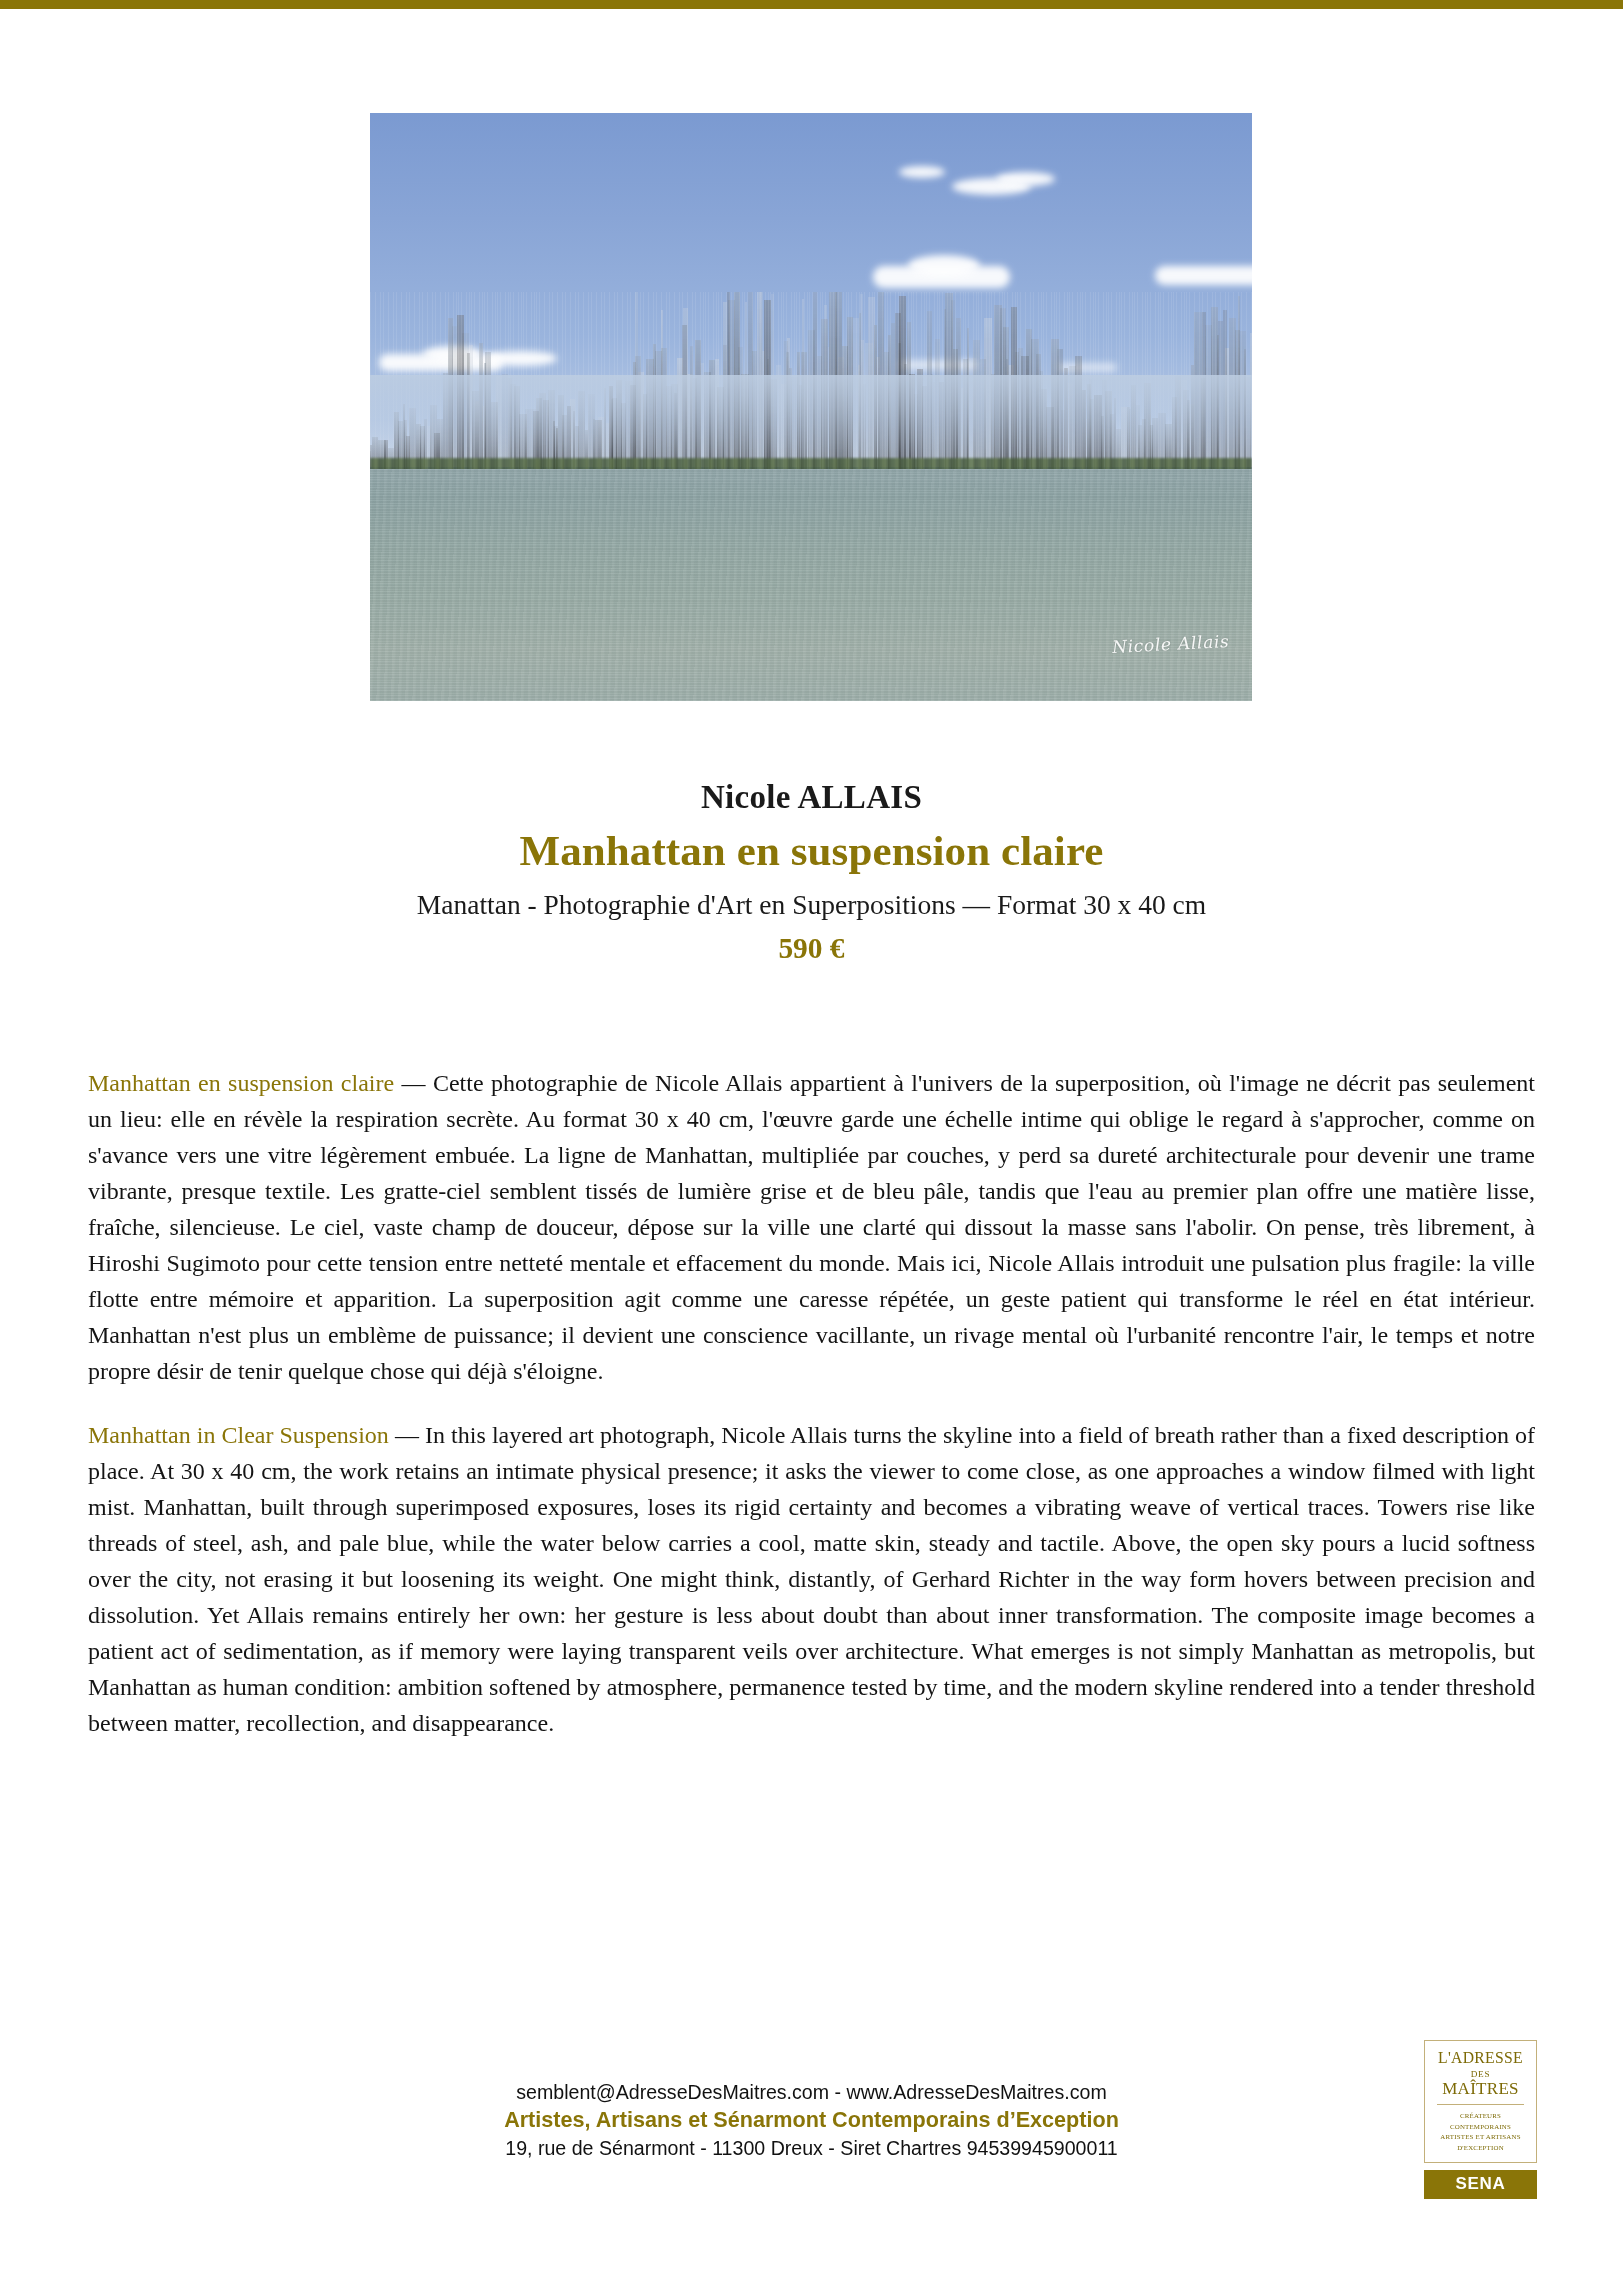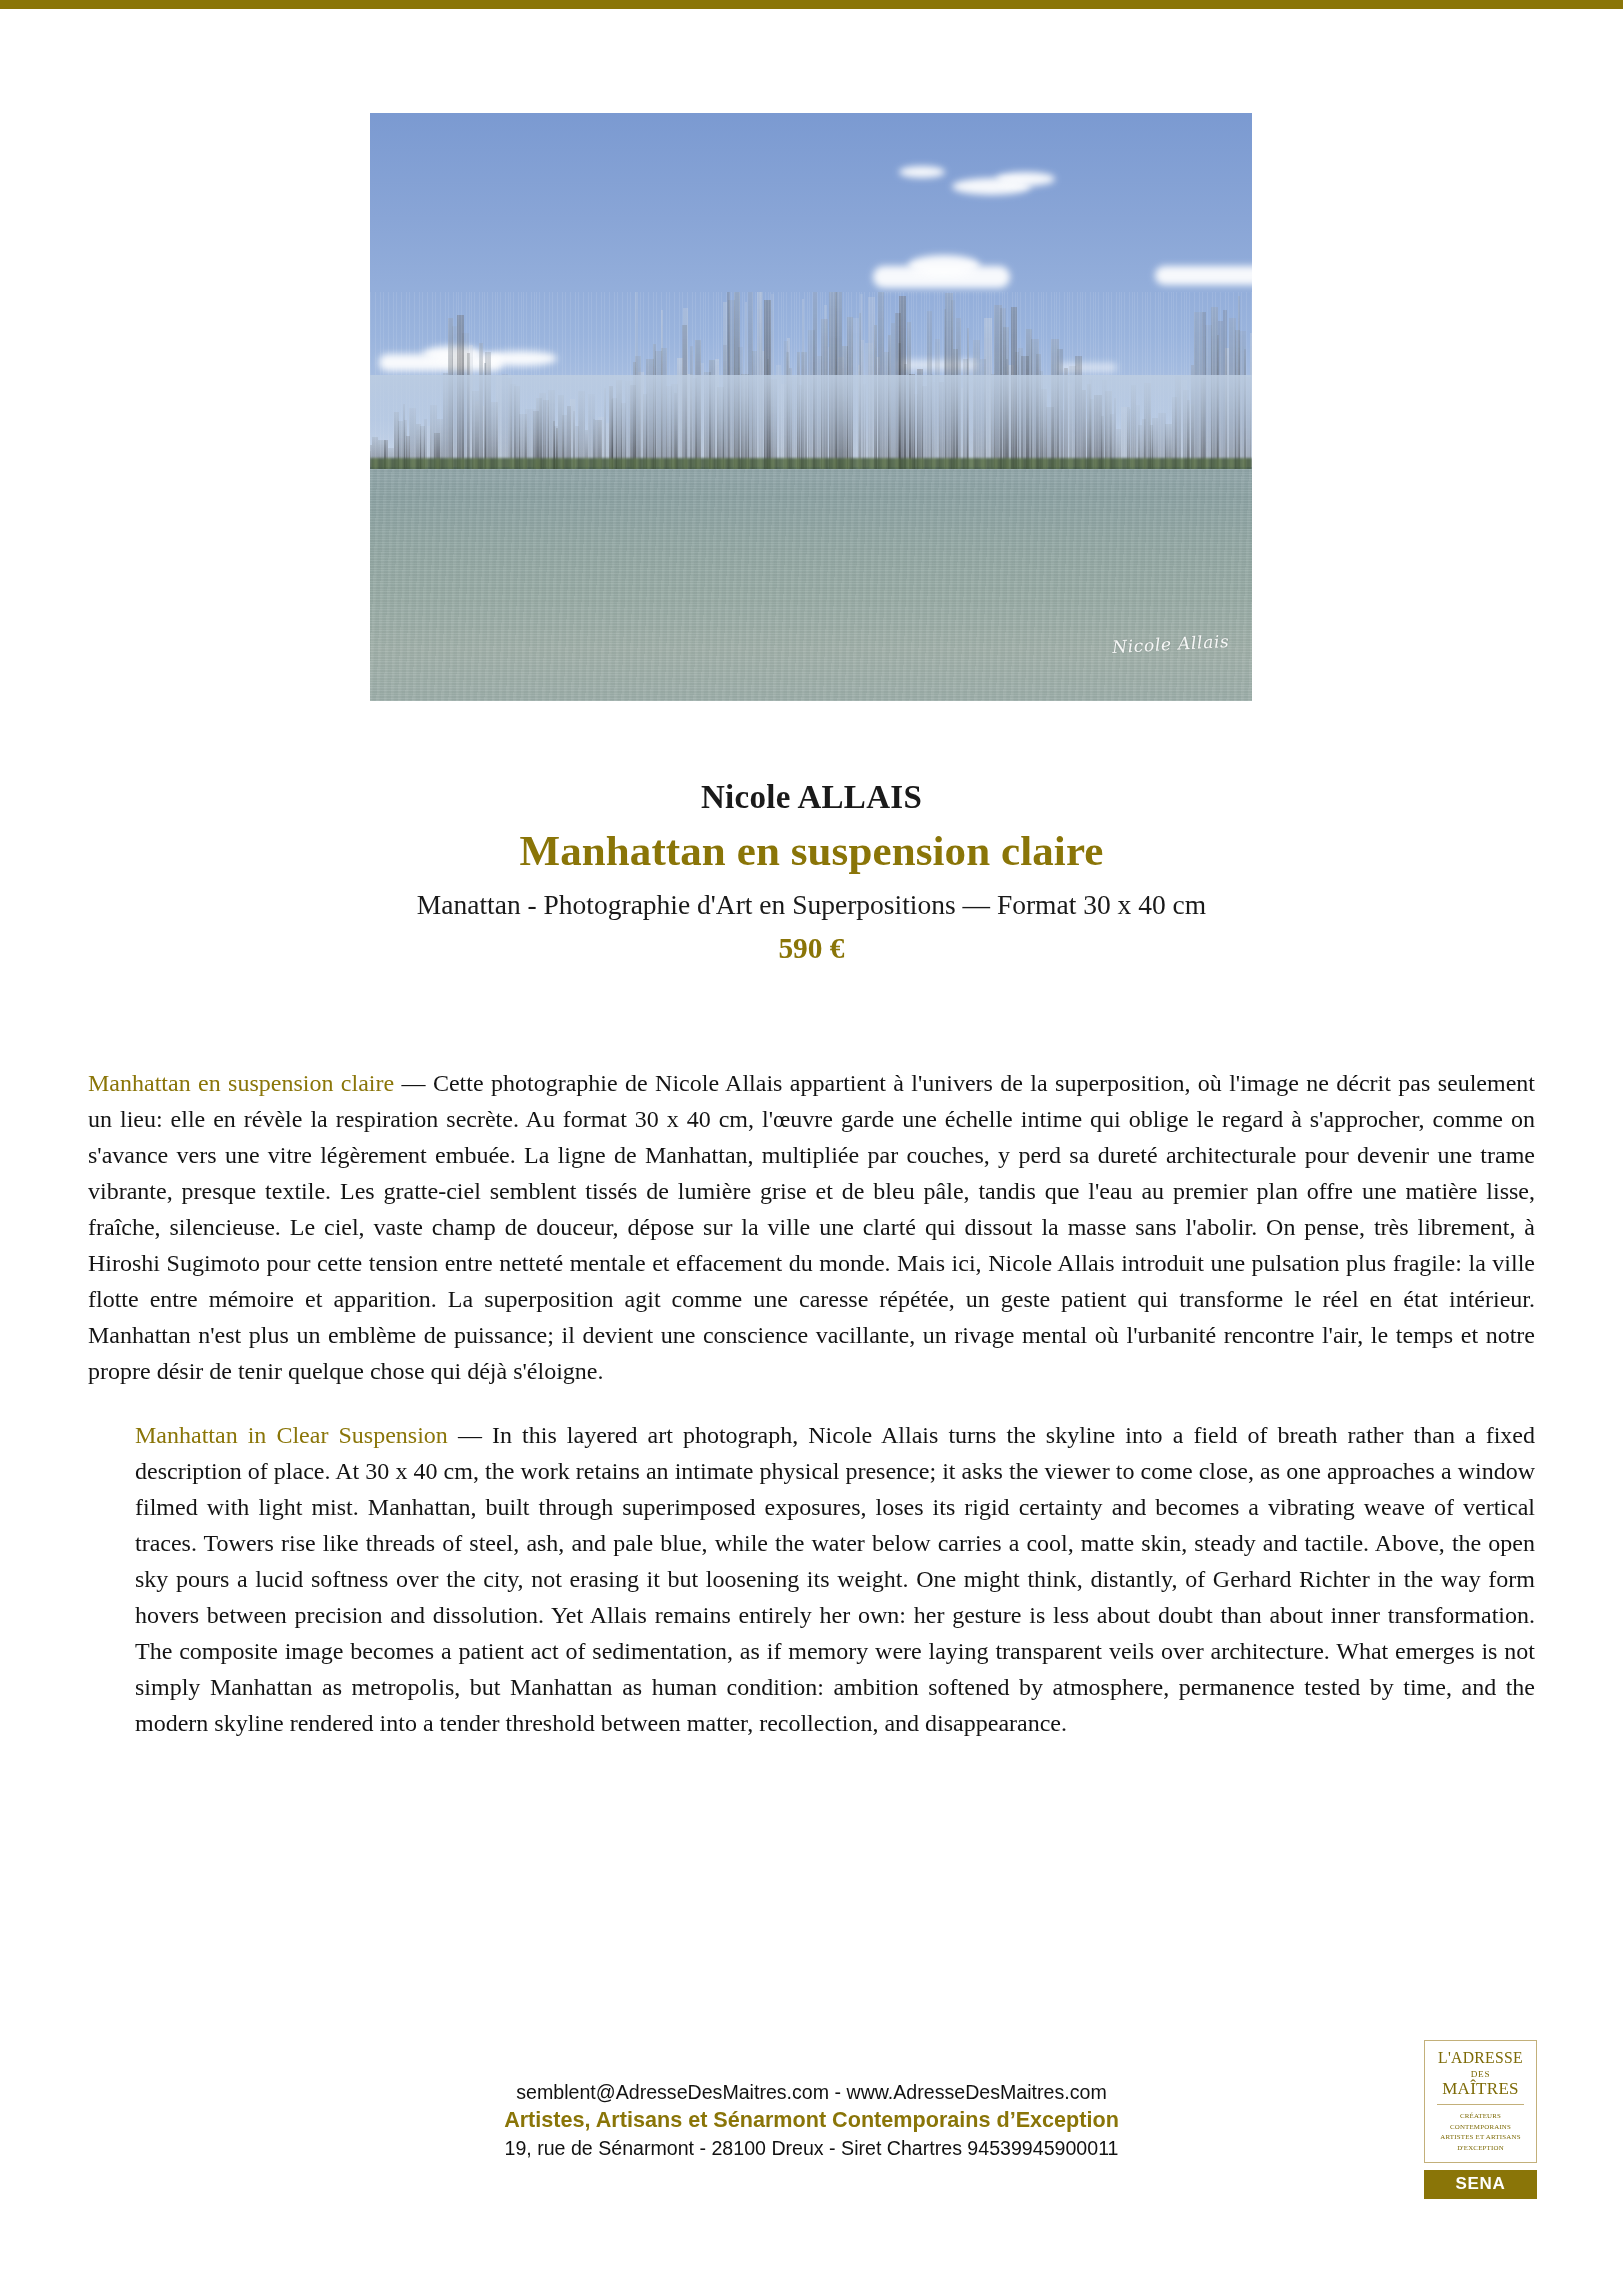--- a/index.html
+++ b/index.html
@@ -203,21 +203,21 @@
     width: 1447px;
   }
   .para {
     font-size: 24px;
     line-height: 36px;
     color: #141414;
     text-align: justify;
     text-justify: inter-word;
     hyphens: none;
   }
-  .para + .para { margin-top: 27.5px; margin-left: 47px; }
+  .para + .para { margin-top: 27.5px; }
   .lead {
     color: #8a7508;
   }
 
   
   .footer {
     position: absolute;
     left: 0;
     top: 2081px;
     width: 1623px;
@@ -598,21 +598,21 @@
 
   <p class="para">
     <span class="lead">Manhattan in Clear Suspension</span><span> — </span><span>In this layered art photograph, Nicole Allais turns the skyline into a field of breath rather than a fixed description of place. At 30 x 40 cm, the work retains an intimate physical presence; it asks the viewer to come close, as one approaches a window filmed with light mist. Manhattan, built through superimposed exposures, loses its rigid certainty and becomes a vibrating weave of vertical traces. Towers rise like threads of steel, ash, and pale blue, while the water below carries a cool, matte skin, steady and tactile. Above, the open sky pours a lucid softness over the city, not erasing it but loosening its weight. One might think, distantly, of Gerhard Richter in the way form hovers between precision and dissolution. Yet Allais remains entirely her own: her gesture is less about doubt than about inner transformation. The composite image becomes a patient act of sedimentation, as if memory were laying transparent veils over architecture. What emerges is not simply Manhattan as metropolis, but Manhattan as human condition: ambition softened by atmosphere, permanence tested by time, and the modern skyline rendered into a tender threshold between matter, recollection, and disappearance.</span>
   </p>
 
 </div>
 
 <div class="footer">
   <div class="f-line2">semblent@AdresseDesMaitres.com - www.AdresseDesMaitres.com</div>
   <div class="f-line3">Artistes, Artisans et Sénarmont Contemporains d’Exception</div>
-  <div class="f-line4">19, rue de Sénarmont - 28100 Dreux - Siret Chartres 94539945900011</div>
+  <div class="f-line4">19, rue de Sénarmont - 11300 Dreux - Siret Chartres 94539945900011</div>
 </div>
 
 <div class="logo-block">
   <div class="logo-card">
     <div class="logo-l1">L'ADRESSE</div>
     <div class="logo-l2">DES</div>
     <div class="logo-l3">MAÎTRES</div>
     <div class="logo-divider"></div>
     <div class="logo-sub">CRÉATEURS CONTEMPORAINS</div>
     <div class="logo-sub">ARTISTES ET ARTISANS</div>

